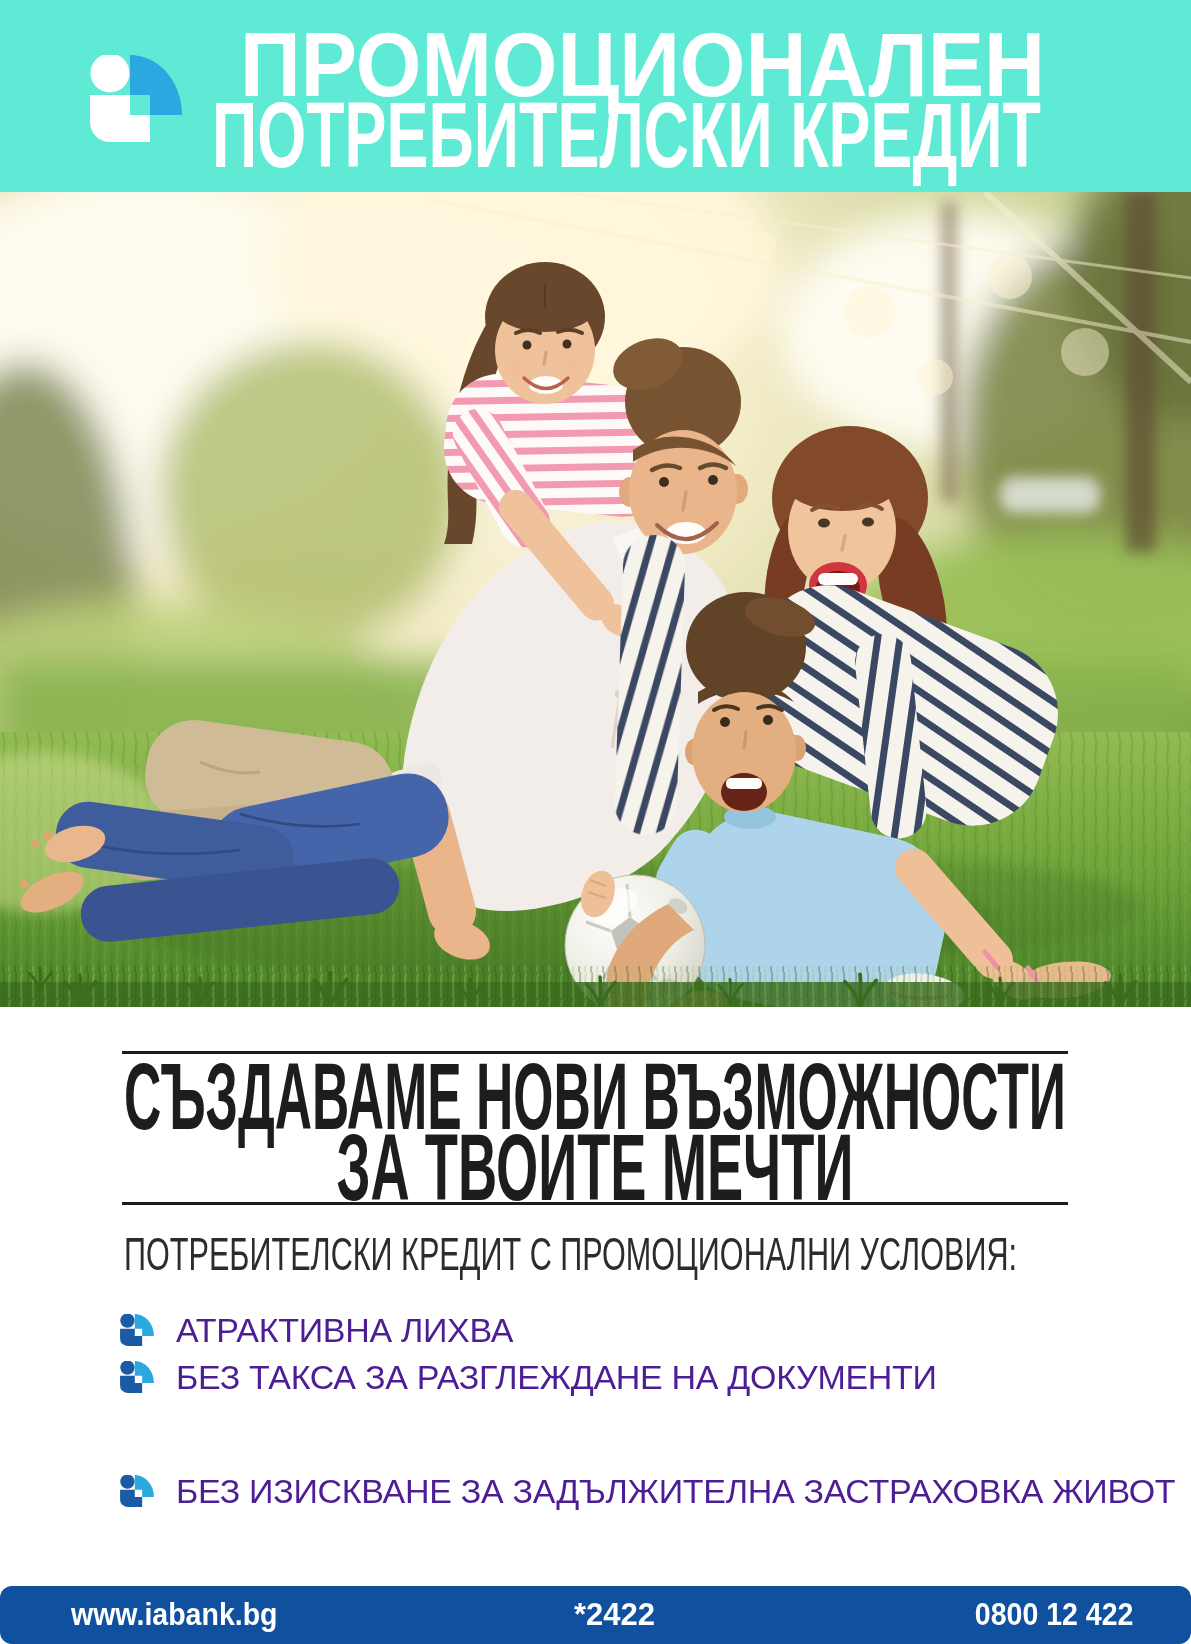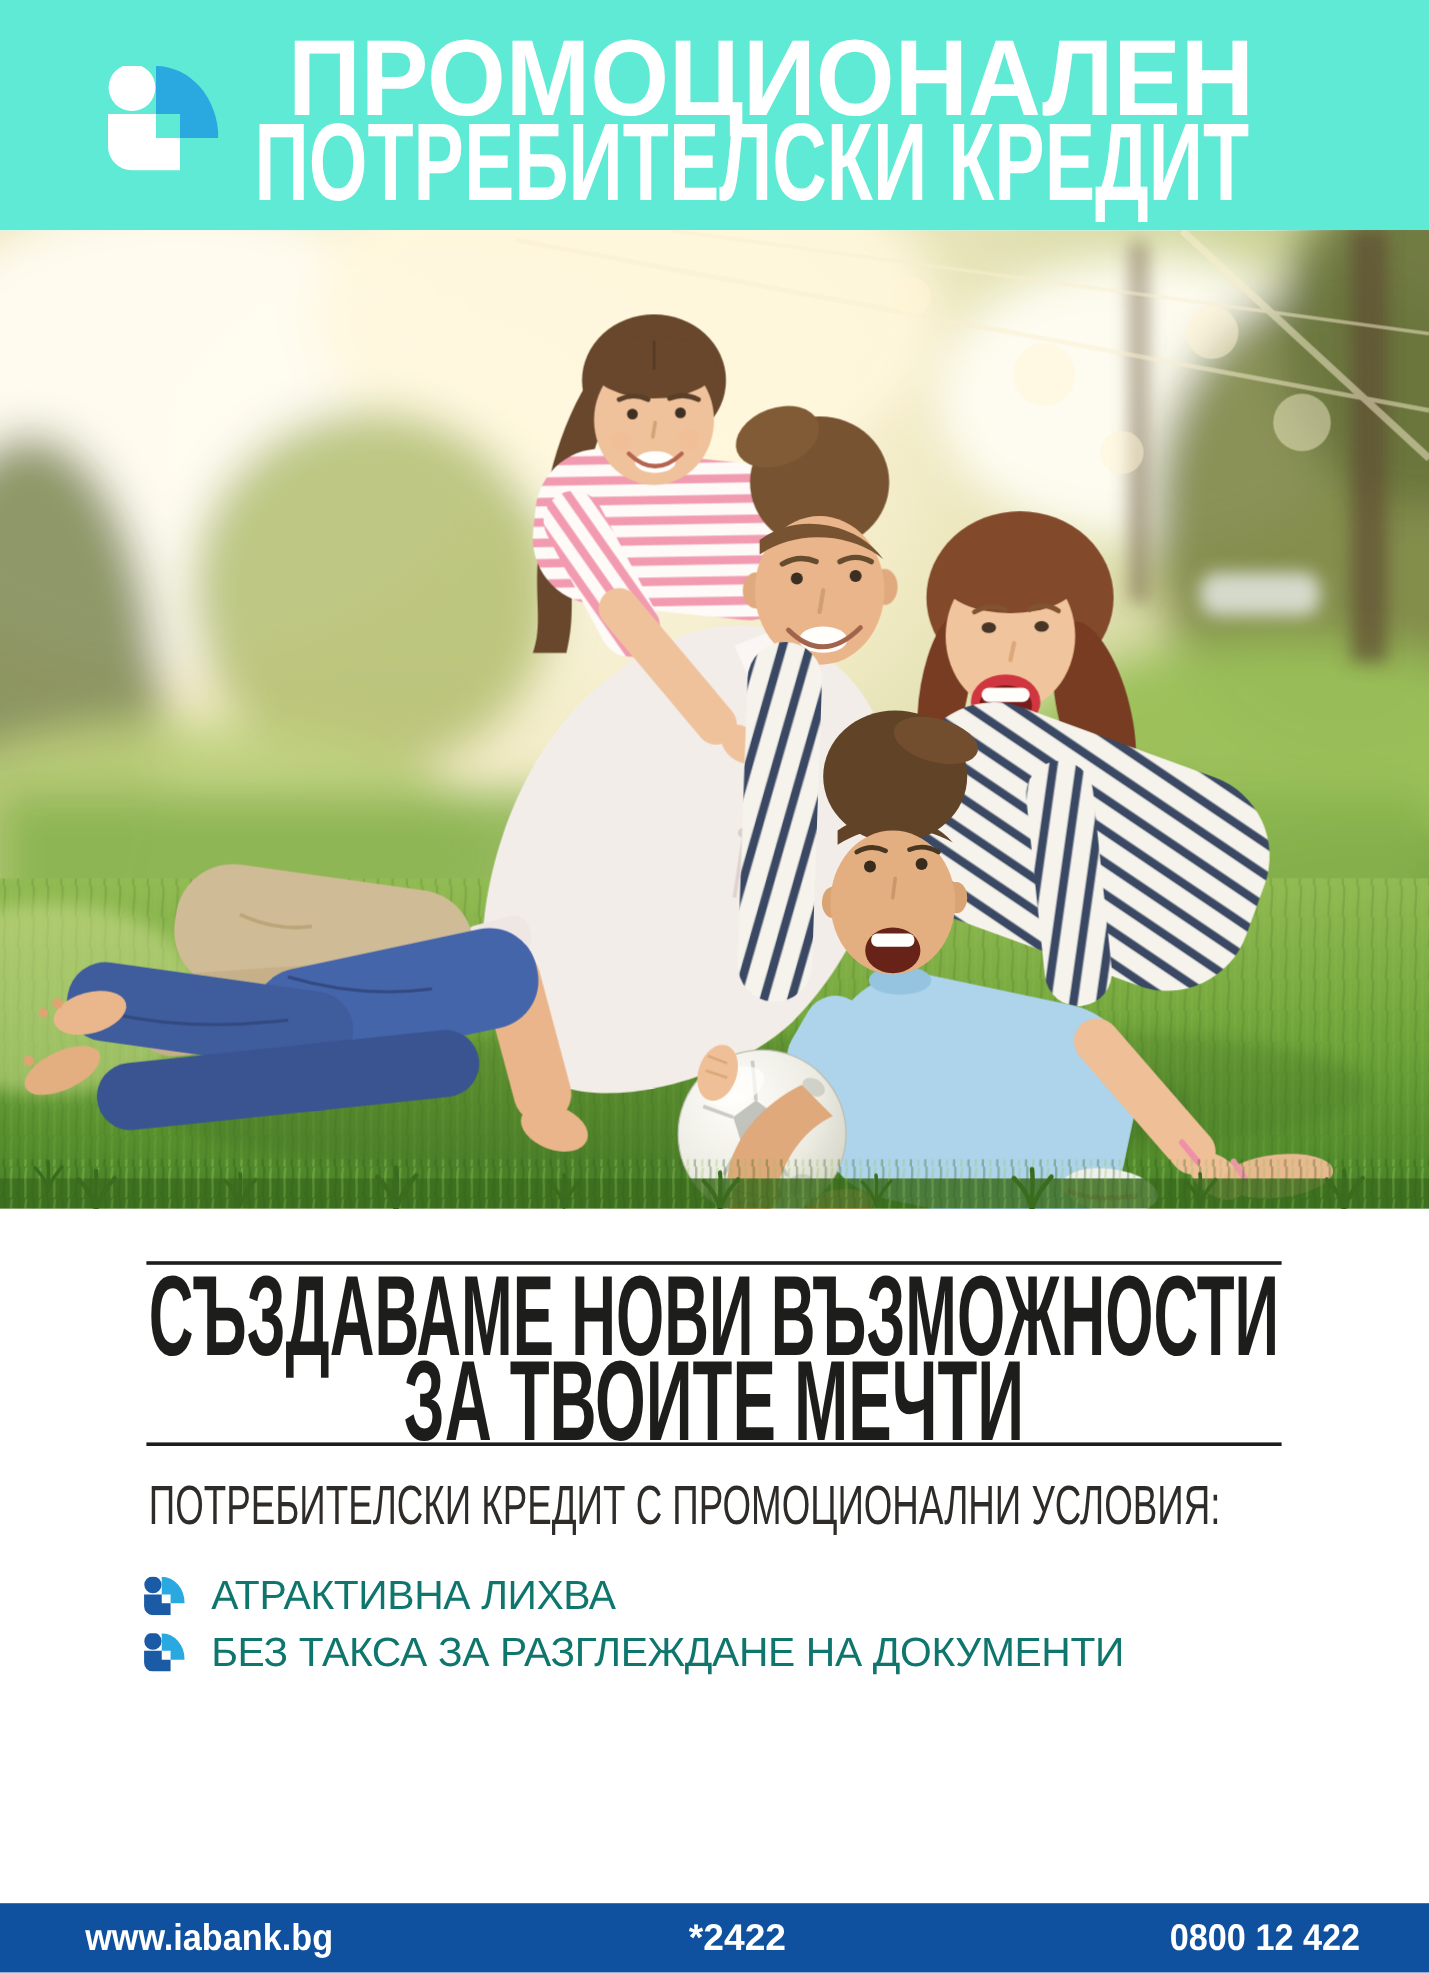--- a/index.html
+++ b/index.html
@@ -20,23 +20,23 @@
   .headline-svg{position:absolute;left:0;top:1040px;}
   .headline-line{fill:#1d1d1b;font-weight:bold;}
   .subhead-svg{position:absolute;left:0;top:1225px;}
   .subhead-line{fill:#2e2b28;font-weight:normal;}
 
   .bullet-row{position:absolute;left:120px;height:44px;display:flex;align-items:center;gap:22px;white-space:nowrap;}
   .bullet-row.b1{top:1308px;}
   .bullet-row.b2{top:1355px;}
   .bullet-row.b3{top:1469px;}
   .bullet-icon{flex:0 0 auto;display:block;}
-  .bullet-label{font-size:34px;color:#0f766e;letter-spacing:-0.3px;}
-
-  .footer{position:absolute;left:0;top:1586px;width:1191px;height:58px;background:#0f519e;display:flex;align-items:center;}
+  .bullet-label{font-size:34px;color:#4c1d95;letter-spacing:-0.3px;}
+
+  .footer{position:absolute;left:0;top:1586px;width:1191px;height:58px;background:#0f519e;display:flex;align-items:center;border-radius:12px;}
   .footer-text{color:#ffffff;font-weight:bold;font-size:31px;white-space:nowrap;}
   .footer-site{margin-left:71px;transform:scaleX(0.92);transform-origin:left center;}
   .footer-phone{margin-left:auto;margin-right:58px;transform:scaleX(0.92);transform-origin:right center;}
   .footer-code{position:absolute;left:0;top:50%;transform:translateY(-50%);width:100%;text-align:center;margin-left:19px;}
 </style>
 </head>
 <body>
 
 <div class="page">
 
@@ -357,20 +357,28 @@
     <span class="bullet-label">АТРАКТИВНА ЛИХВА</span>
   </div>
   <div class="bullet-row b2">
     <svg class="bullet-icon" viewBox="0 0 92 87" width="34" height="32" aria-hidden="true">
       <circle cx="20" cy="18" r="19.5" fill="#1b5aa5"></circle>
       <path d="M40 0 A52 60 0 0 1 92 60 L60 60 L60 40 L40 40 Z" fill="#29a9e0"></path>
       <path d="M0 40 L40 40 L40 60 L60 60 L60 87 L20 87 A20 20 0 0 1 0 67 Z" fill="#1b5aa5"></path>
     </svg>
     <span class="bullet-label">БЕЗ ТАКСА ЗА РАЗГЛЕЖДАНЕ НА ДОКУМЕНТИ</span>
   </div>
+  <div class="bullet-row b3">
+    <svg class="bullet-icon" viewBox="0 0 92 87" width="34" height="32" aria-hidden="true">
+      <circle cx="20" cy="18" r="19.5" fill="#1b5aa5"></circle>
+      <path d="M40 0 A52 60 0 0 1 92 60 L60 60 L60 40 L40 40 Z" fill="#29a9e0"></path>
+      <path d="M0 40 L40 40 L40 60 L60 60 L60 87 L20 87 A20 20 0 0 1 0 67 Z" fill="#1b5aa5"></path>
+    </svg>
+    <span class="bullet-label">БЕЗ ИЗИСКВАНЕ ЗА ЗАДЪЛЖИТЕЛНА ЗАСТРАХОВКА ЖИВОТ</span>
+  </div>
 
   <div class="footer">
     <span class="footer-text footer-site">www.iabank.bg</span>
     <div class="footer-code">
       <span class="footer-text">*2422</span>
     </div>
     <span class="footer-text footer-phone">0800 12 422</span>
   </div>
 
 </div>

